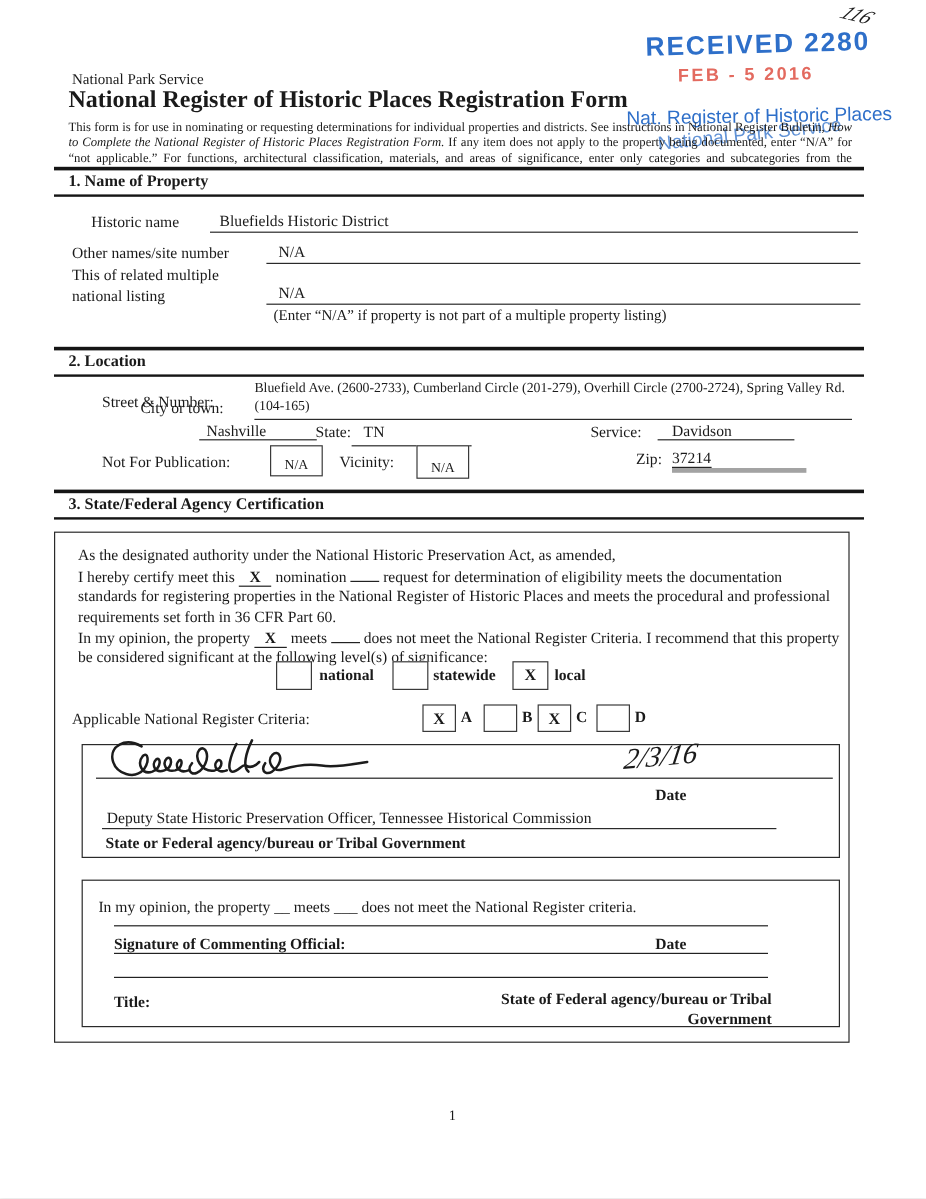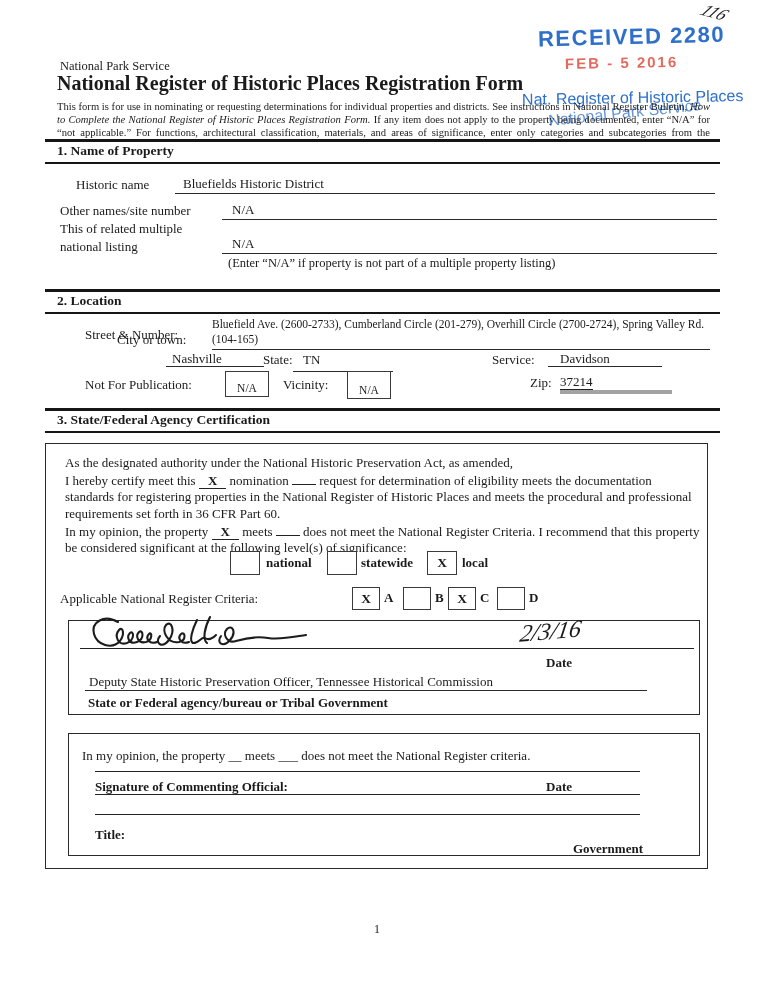--- a/index.html
+++ b/index.html
@@ -143,17 +143,18 @@
   <div class="abs b lbl" style="left:88px;top:695px;">State or Federal agency/bureau or Tribal Government</div>
 
   <div class="box" style="left:68px;top:733px;width:630px;height:121px;"></div>
   <div class="abs para" style="left:82px;top:748px;width:600px;">In my opinion, the property  __ meets ___ does not meet the National Register criteria.</div>
   <div class="abs" style="left:95px;top:771px;width:545px;border-bottom:1.6px solid #222;"></div>
   <div class="abs b lbl" style="left:95px;top:779px;">Signature of Commenting Official:</div>
   <div class="abs b lbl" style="left:546px;top:779px;">Date</div>
   <div class="abs" style="left:95px;top:794px;width:545px;border-bottom:1.6px solid #222;"></div>
   <div class="abs" style="left:95px;top:814px;width:545px;border-bottom:1.6px solid #222;"></div>
   <div class="abs b lbl" style="left:95px;top:827px;">Title:</div>
+  <div class="abs b lbl" style="left:400px;top:825px;width:243px;text-align:right;">State of Federal agency/bureau or Tribal</div>
   <div class="abs b lbl" style="left:400px;top:841px;width:243px;text-align:right;">Government</div>
 
   <div class="abs" style="left:374px;top:922px;font-size:12px;">1</div>
 
 </div>
 
 </body></html>

